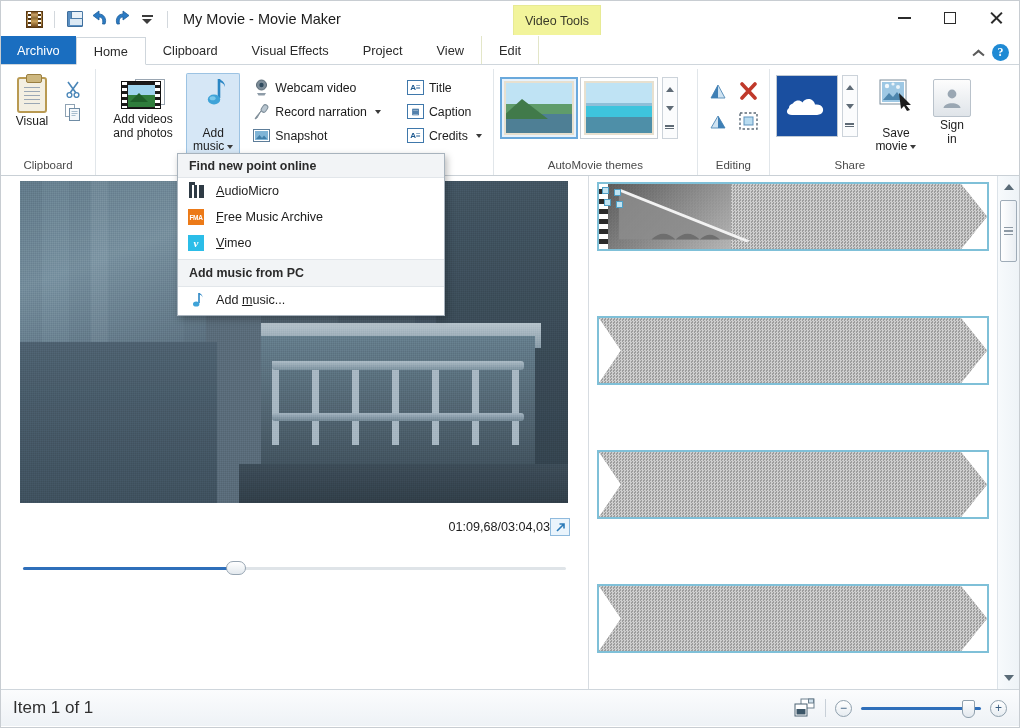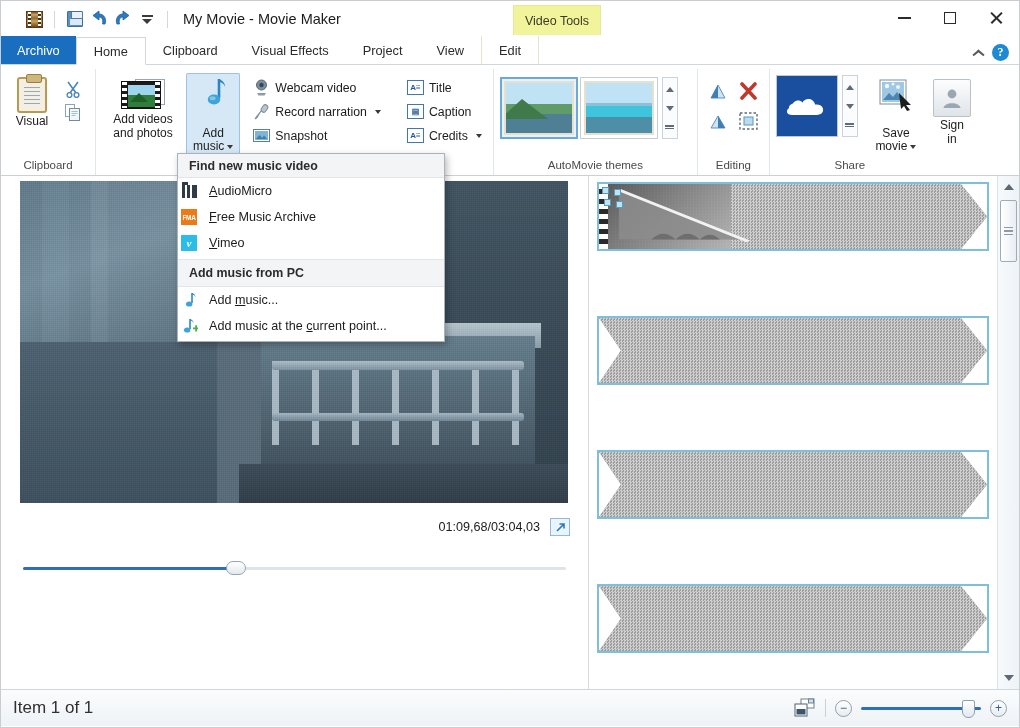--- a/index.html
+++ b/index.html
@@ -369,21 +369,21 @@
     height: 24px;
     background: #f2f4f6;
     border-bottom: 1px solid #e2e6ea;
     display:flex; align-items:center;
     padding-left: 11px;
     font-size: 12.4px; color:#2b2b2b; font-weight: bold;
   }
   .menu-item {
     height: 26px;
     display:flex; align-items:center;
-    padding-left: 0;
+    padding-left: 7px;
     font-size: 12.6px; color:#1c1c1c;
     cursor: default;
   }
   .menu-icon {
     width: 22px; height:18px; margin-right: 9px;
     display:flex;align-items:center;justify-content:center; flex:0 0 22px;
   }
   .mi-audiomicro {
     width:15px;height:13px;
     background:
@@ -493,21 +493,21 @@
     position:absolute; inset:0;
     background-image:
       repeating-linear-gradient(0deg, rgba(255,255,255,.035) 0 1px, rgba(0,0,0,.035) 1px 2px),
       repeating-linear-gradient(90deg, rgba(255,255,255,.03) 0 1px, rgba(0,0,0,.03) 1px 2px);
     mix-blend-mode: overlay;
   }
   .vf-tint { position:absolute; inset:0; background: rgba(70,95,115,0.25); }
 
   .time-row {
     position:absolute; left:0; right:18px; top:342px;
-    display:flex; align-items:center; justify-content:flex-end; gap:10px;
+    display:flex; align-items:center; justify-content:flex-end; 
   }
   .time-txt { font-size:12.6px; color:#1c1c1c; }
   .expand-btn {
     width:20px;height:18px; border:1px solid #8fbadd; background:#eaf4fc;
     display:flex;align-items:center;justify-content:center;
   }
 
   .seek {
     position:absolute; left:22px; right:22px; top:385px; height:14px;
   }
@@ -1037,21 +1037,21 @@
       <div class="zoom-circ">−</div>
       <div class="zoom-track">
         <div class="zoom-line"></div>
         <div class="zoom-thumb"></div>
       </div>
       <div class="zoom-circ">+</div>
     </div>
   </div>
 
   <div class="menu">
-    <div class="menu-header">Find new music video</div>
+    <div class="menu-header">Find new point online</div>
 
     <div class="menu-item">
       <span class="menu-icon">
         <span class="mi-audiomicro"></span>
       </span>
       <span><span class="u">A</span>udioMicro</span>
     </div>
 
     <div class="menu-item">
       <span class="menu-icon">
@@ -1073,26 +1073,15 @@
       <span class="menu-icon">
         <svg width="15" height="16" viewBox="0 0 15 16">
           <path d="M10 1 L10 11" stroke="#2b86c4" stroke-width="1.6" fill="none"></path>
           <path d="M10 1 C12.5 2 13.5 3.2 13.5 5.6 C13 3.4 11.8 2.8 10 2.6 Z" fill="#2b86c4"></path>
           <ellipse cx="7.2" cy="12" rx="3.2" ry="2.6" fill="#3ea3d8"></ellipse>
         </svg>
       </span>
       <span>Add <span class="u">m</span>usic...</span>
     </div>
 
-    <div class="menu-item">
-      <span class="menu-icon">
-        <svg width="17" height="16" viewBox="0 0 17 16">
-          <path d="M9 1 L9 11" stroke="#2b86c4" stroke-width="1.6" fill="none"></path>
-          <path d="M9 1 C11.5 2 12.5 3.2 12.5 5.6 C12 3.4 10.8 2.8 9 2.6 Z" fill="#2b86c4"></path>
-          <ellipse cx="6.2" cy="12" rx="3.2" ry="2.6" fill="#3ea3d8"></ellipse>
-          <path d="M12 9.5 h2.2 v-2.2 h1.8 v2.2 H18 v1.8 h-2 v2.2 h-1.8 v-2.2 H12 z" fill="#49b04a"></path>
-        </svg>
-      </span>
-      <span>Add music at the <span class="u">c</span>urrent point...</span>
-    </div>
   </div>
 
 </div>
 
 </body></html>

